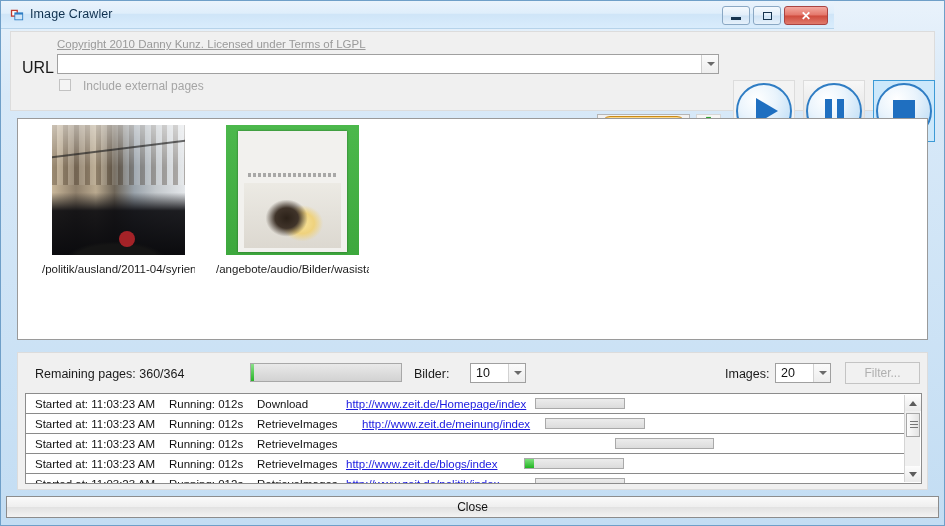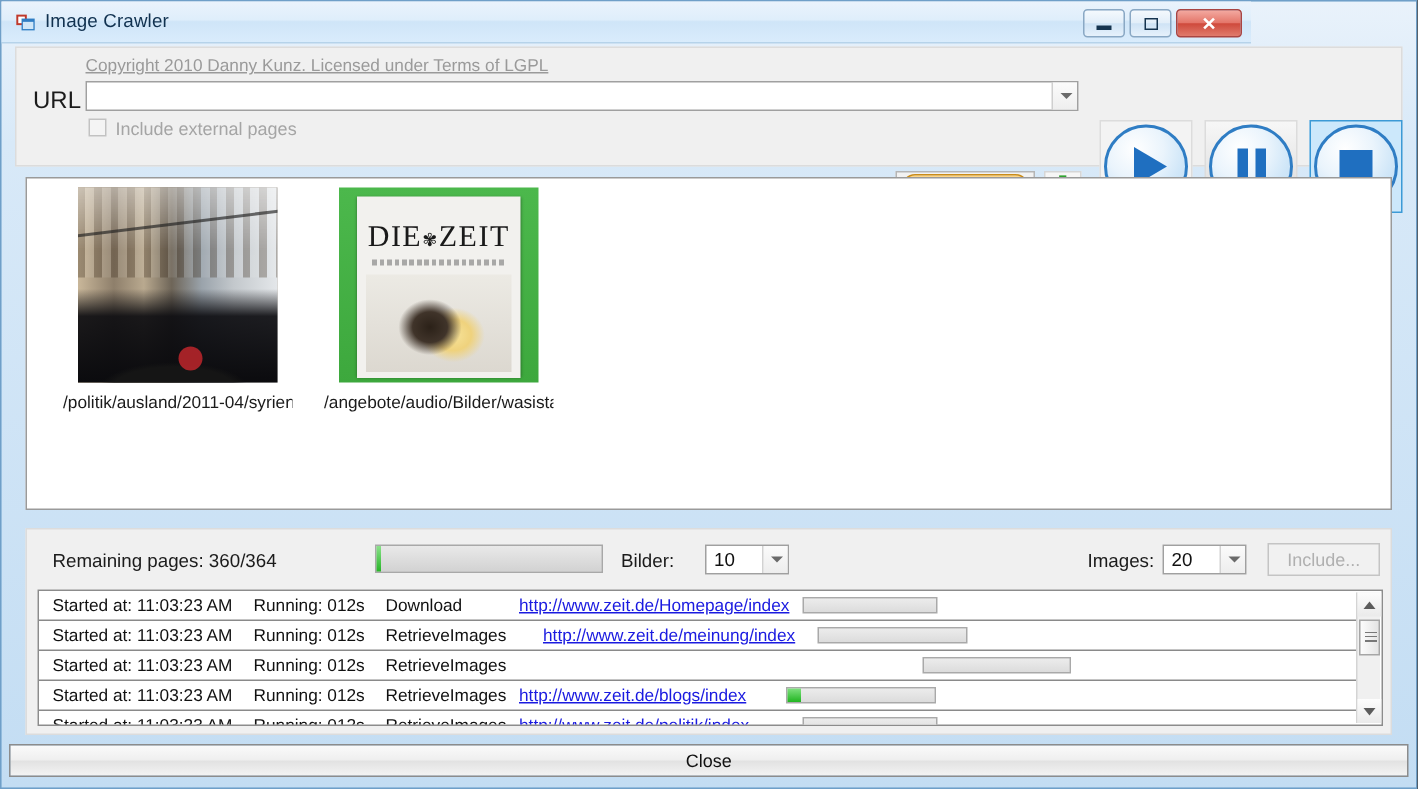--- a/index.html
+++ b/index.html
@@ -63,21 +63,21 @@
   }
   .combo-arrow{
     position:absolute;right:0;top:0;width:17px;height:18px;
     background:linear-gradient(to bottom,#fbfbfb,#eeeeee);
     border-left:1px solid #cfcfcf;box-sizing:border-box;
   }
   .arrow-dn{
     position:absolute;left:5px;top:7px;width:0;height:0;
     border-left:4px solid transparent;border-right:4px solid transparent;border-top:4px solid #6a6a6a;
   }
-  .chk-row{position:absolute;left:48px;top:47px;display:flex;gap:6px;}
+  .chk-row{position:absolute;left:48px;top:47px;display:flex;gap:12px;}
   .chk-box{width:12px;height:12px;border:1px solid #c2c2c2;background:#f4f4f4;box-sizing:border-box;}
   .chk-label{font-size:12px;color:#a5a5a5;}
 
   .donate{
     position:absolute;left:586px;top:82px;width:93px;height:24px;
     border:1px solid #b5b5b5;background:#f2f2f2;box-sizing:border-box;
     display:flex;align-items:center;justify-content:center;cursor:pointer;
   }
   .donate-pill{
     width:83px;height:18px;border-radius:9px;border:1px solid #c98b18;
@@ -343,23 +343,20 @@
     <div class="thumbs">
       <div class="thumb">
         <div class="pic pic-street">
           <div class="redspot"></div>
         </div>
         <div class="cap">/politik/ausland/2011-04/syrien-...</div>
       </div>
       <div class="thumb">
         <div class="pic pic-zeit">
           <div class="zeit-paper">
-            <div class="zeit-title">
-              <span>DIE</span><span class="crest">✾</span><span>ZEIT</span>
-            </div>
             <div class="zeit-sub"></div>
             <div class="zeit-photo"></div>
           </div>
         </div>
         <div class="cap">/angebote/audio/Bilder/wasista...</div>
       </div>
     </div>
   </div>
 
   <div class="statuspane">
@@ -378,21 +375,21 @@
     </div>
 
     <div class="images-lbl">Images:</div>
     <div class="images-combo">
       <div class="combo-val">20</div>
       <div class="combo-btn">
         <div class="arrow-dn"></div>
       </div>
     </div>
 
-    <div class="filter-btn">Include...</div>
+    <div class="filter-btn">Filter...</div>
 
     <div class="listbox">
       <div class="rows" id="log-rows">
           <div class="row">
             <div class="started">Started at: 11:03:23 AM</div>
             <div class="running">Running: 012s</div>
             <div class="action">Download</div>
             <div class="link" style="left: 320px;">http://www.zeit.de/Homepage/index</div>
             <div class="rbar" style="left: 509px; width: 90px;">
               <div class="rfill" style="width: 0px;"></div>

